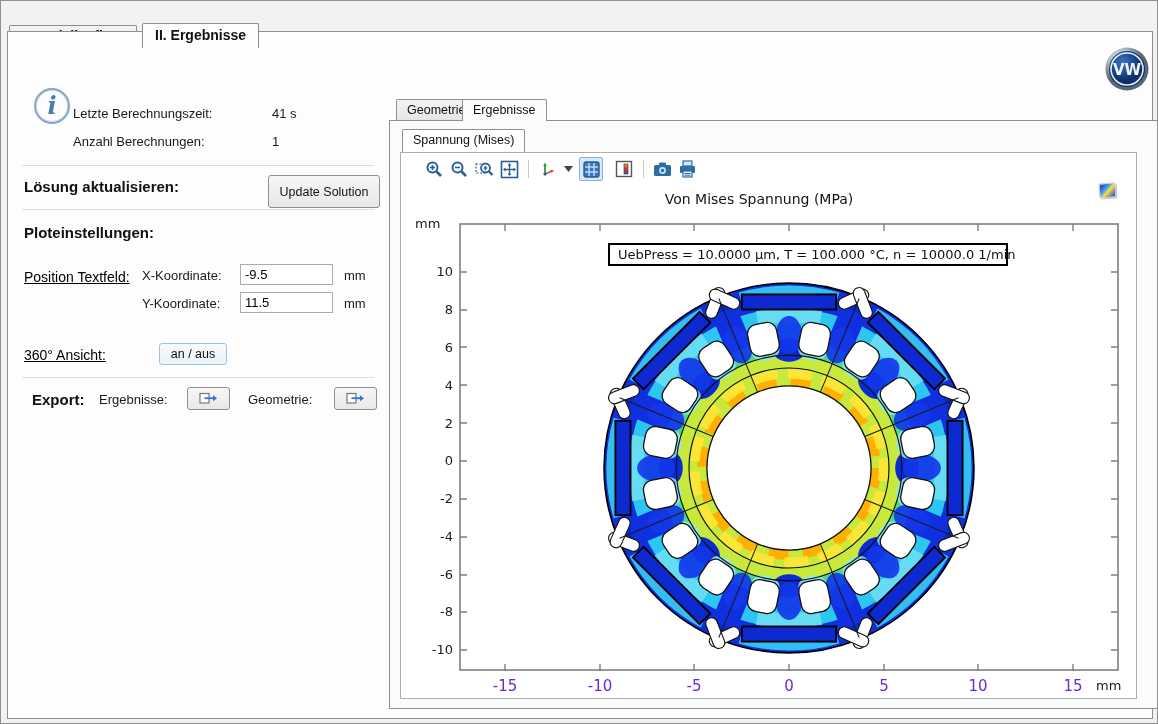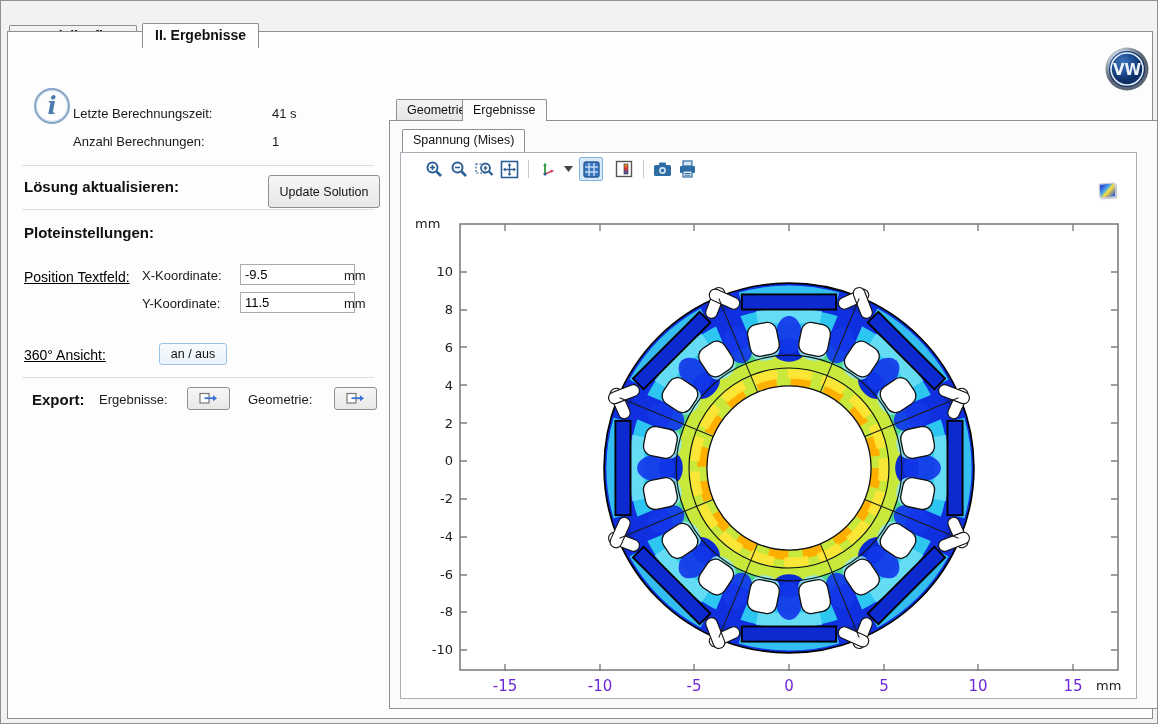--- a/index.html
+++ b/index.html
@@ -28,21 +28,21 @@
   .hdr  { position:absolute; font-size:15px; font-weight:bold; color:#111; white-space:nowrap; }
   .ulbl { position:absolute; font-size:14px; text-decoration:underline; color:#000000; white-space:nowrap; }
   .divider { position:absolute; left:14px; width:352px; height:1px; background:#dcdcdc; }
   .btn {
     position:absolute; font-size:12.5px; text-align:center;
     background:linear-gradient(#f6f6f6,#e8e8e8); border:1px solid #8f8f8f;
     border-radius:3px; cursor:pointer; color:#111;
   }
   .btn-blue { border:1px solid #9cc3e5; background:linear-gradient(#f7fafd,#eaf3fa); }
   .tbox {
-    position:absolute; width:115px; height:21px; border:1px solid #ababab;
+    position:absolute; width:93px; height:21px; border:1px solid #ababab;
     background:#fff; font-size:13px; padding:1px 4px;
     font-family:"Liberation Sans", sans-serif;
   }
   .info-circle {
     position:absolute; left:26px; top:56px; width:36px; height:36px;
     border:2px solid #88a6c6; border-radius:50%;
     box-shadow:inset 0 0 0 1px #c9d8e8;
     color:#4a7aab; text-align:center;
     font-family:"DejaVu Serif", serif; font-style:italic;
     font-size:24px; line-height:32px; font-weight:bold;
@@ -276,20 +276,21 @@
               <line x1="6.5" y1="13.5" x2="12.5" y2="13.5" stroke="#2e6da4" stroke-width="1"></line>
               <line x1="6.5" y1="15.2" x2="12.5" y2="15.2" stroke="#2e6da4" stroke-width="1"></line>
             </svg>
         </div>
       </div>
     </div>
   </div>
 
   <div id="plot-thumb-icon"></div>
 
+  <div class="plot-title" style="left:458px; top:190px; width:600px; text-align:center;">Von Mises Spannung (MPa)</div>
 
   <div class="unit-lbl" style="left:414px; top:215px;">mm</div>
   <div class="unit-lbl" style="left:1095px; top:677px;">mm</div>
 
   <svg style="position:absolute; left:458px; top:222px;" width="660" height="448">
     <rect x="1" y="1" width="658" height="446" fill="none" stroke="#7f7f7f" stroke-width="1.6"></rect>
     <path stroke="#7f7f7f" stroke-width="1.4" d="M46 448v-7 M141 448v-7 M235 448v-7 M330 448v-7 M425 448v-7 M519 448v-7 M614 448v-7 M46 1v7 M141 1v7 M235 1v7 M330 1v7 M425 1v7 M519 1v7 M614 1v7 M1 49h7 M1 87h7 M1 124h7 M1 162h7 M1 200h7 M1 238h7 M1 276h7 M1 314h7 M1 352h7 M1 389h7 M1 427h7 M659 49h-7 M659 87h-7 M659 124h-7 M659 162h-7 M659 200h-7 M659 238h-7 M659 276h-7 M659 314h-7 M659 352h-7 M659 389h-7 M659 427h-7"></path>
   </svg>
 
   <span class="tick-x" style="left:484px; top:676px;">-15</span>
@@ -431,14 +432,15 @@
       <use href="#slineUnit" transform="rotate(112.5)"></use>
       <use href="#slineUnit" transform="rotate(157.5)"></use>
       <use href="#slineUnit" transform="rotate(202.5)"></use>
       <use href="#slineUnit" transform="rotate(247.5)"></use>
       <use href="#slineUnit" transform="rotate(292.5)"></use>
       <use href="#slineUnit" transform="rotate(337.5)"></use>
 
     <circle cx="0" cy="0" r="4.35" fill="#ffffff" stroke="#111" stroke-width="0.07"></circle>
   </svg>
 
+  <div class="annot" style="left:607px; top:242px; width:400px; height:23px;">UebPress = 10.0000 μm, T = 100.000 °C, n = 10000.0  1/min</div>
 
 </div>
 
 </body></html>

